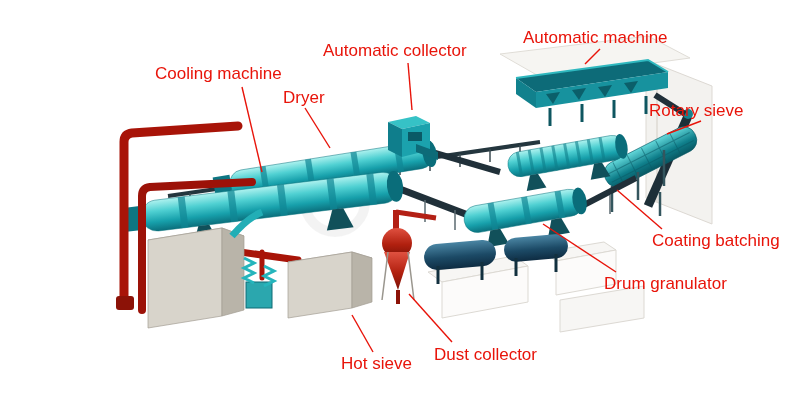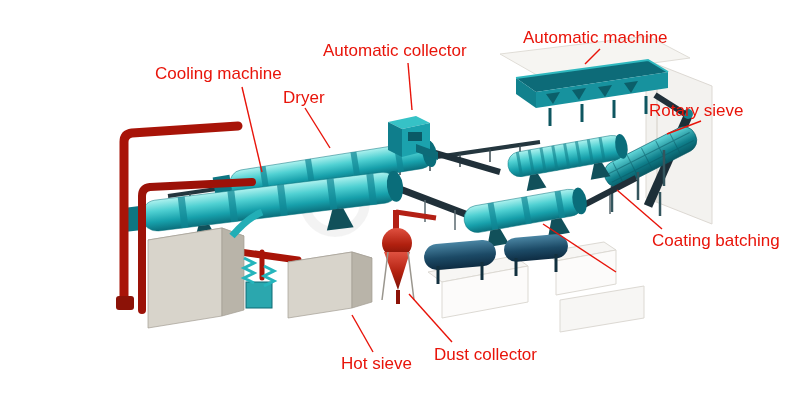--- a/index.html
+++ b/index.html
@@ -256,16 +256,17 @@
     <line x1="373" y1="352" x2="352" y2="315"></line>
   </g>
 </svg>
 
 <div class="lbl" style="left:155px;top:64px">Cooling machine</div>
 <div class="lbl" style="left:283px;top:88px">Dryer</div>
 <div class="lbl" style="left:323px;top:41px">Automatic collector</div>
 <div class="lbl" style="left:523px;top:28px">Automatic machine</div>
 <div class="lbl" style="left:649px;top:101px">Rotary sieve</div>
 <div class="lbl" style="left:652px;top:231px">Coating batching</div>
+<div class="lbl" style="left:604px;top:274px">Drum granulator</div>
 <div class="lbl" style="left:434px;top:345px">Dust collector</div>
 <div class="lbl" style="left:341px;top:354px">Hot sieve</div>
 
 </div>
 
 </body></html>

